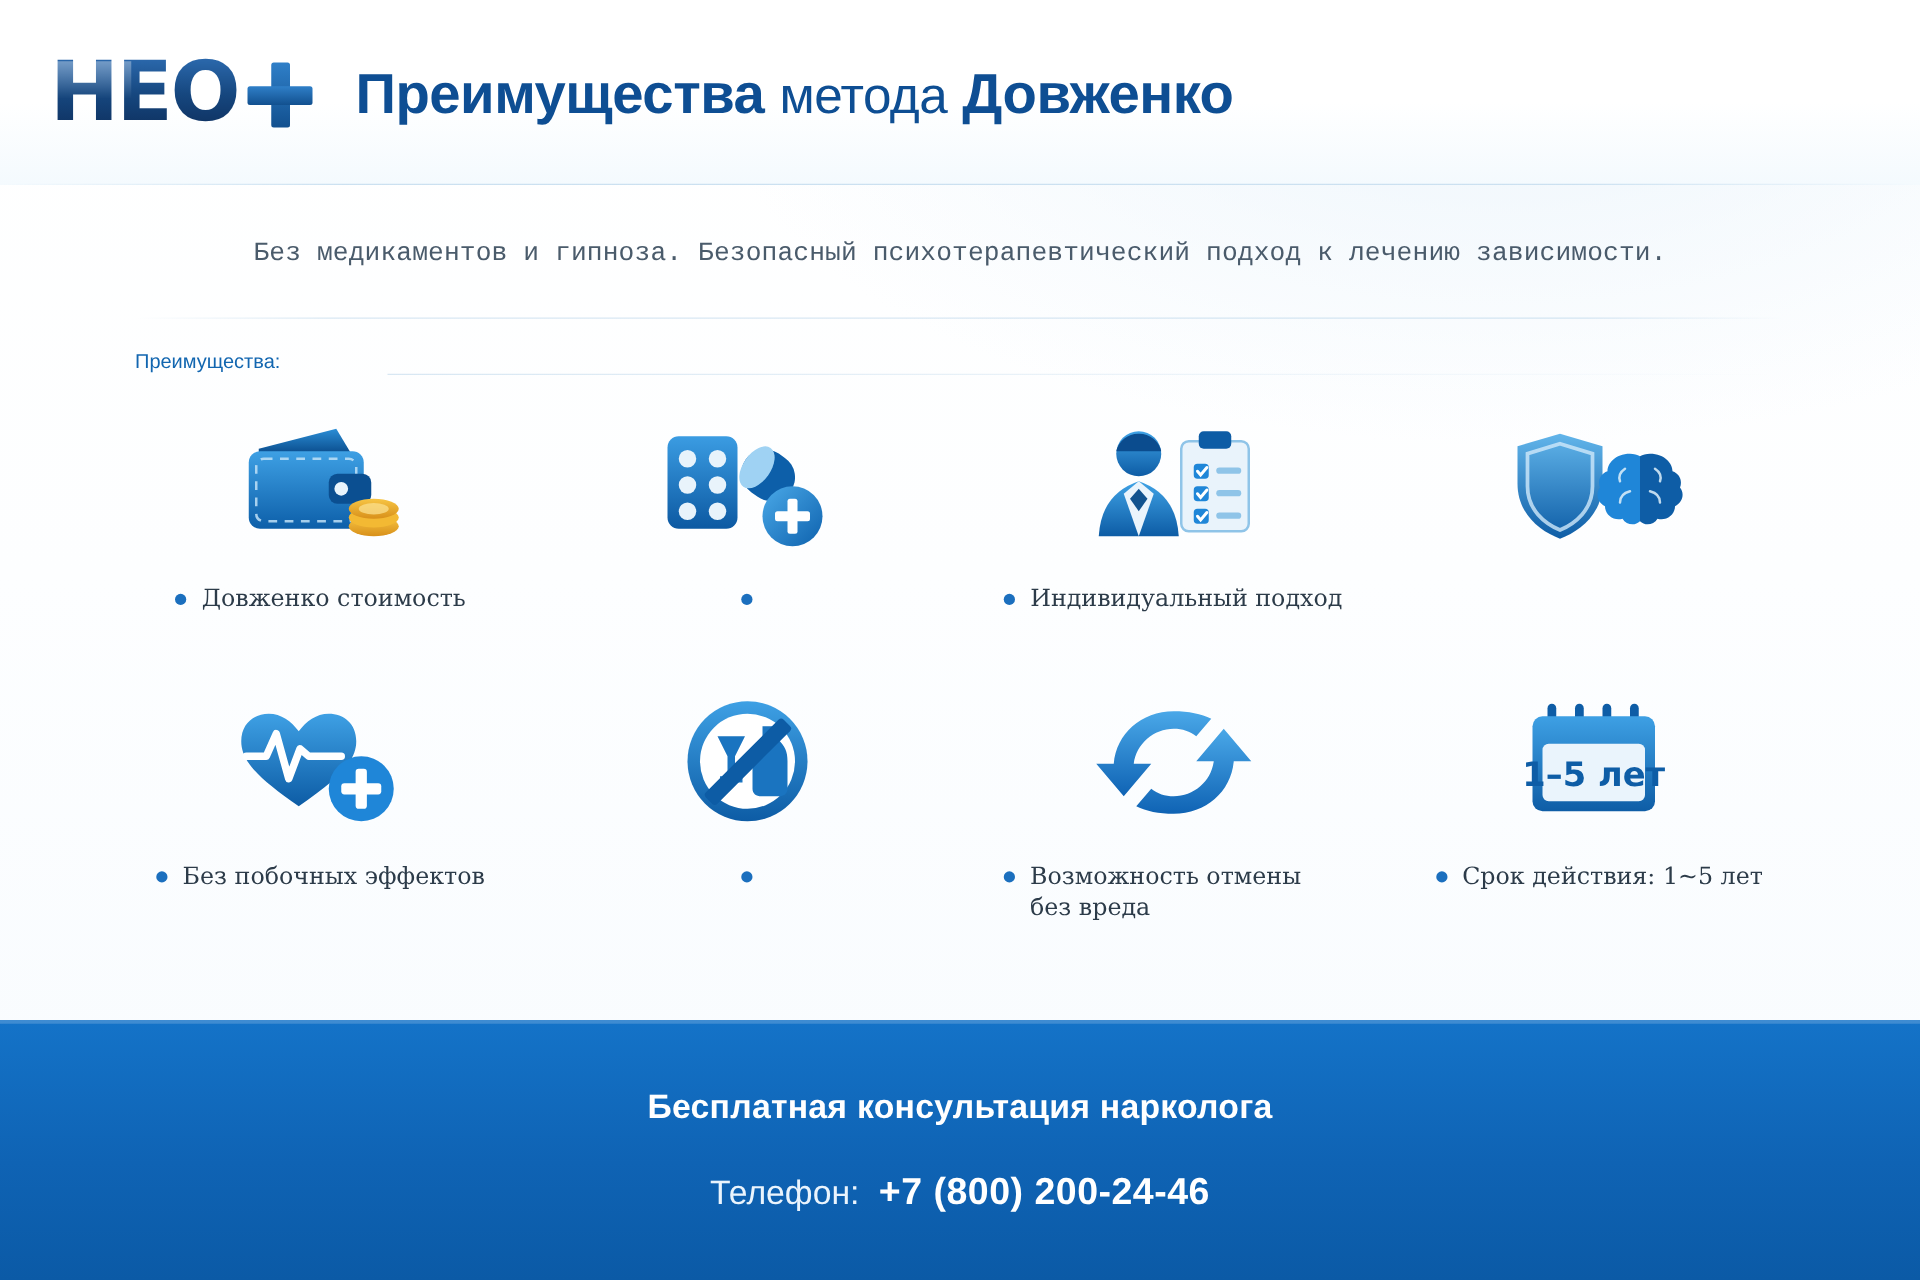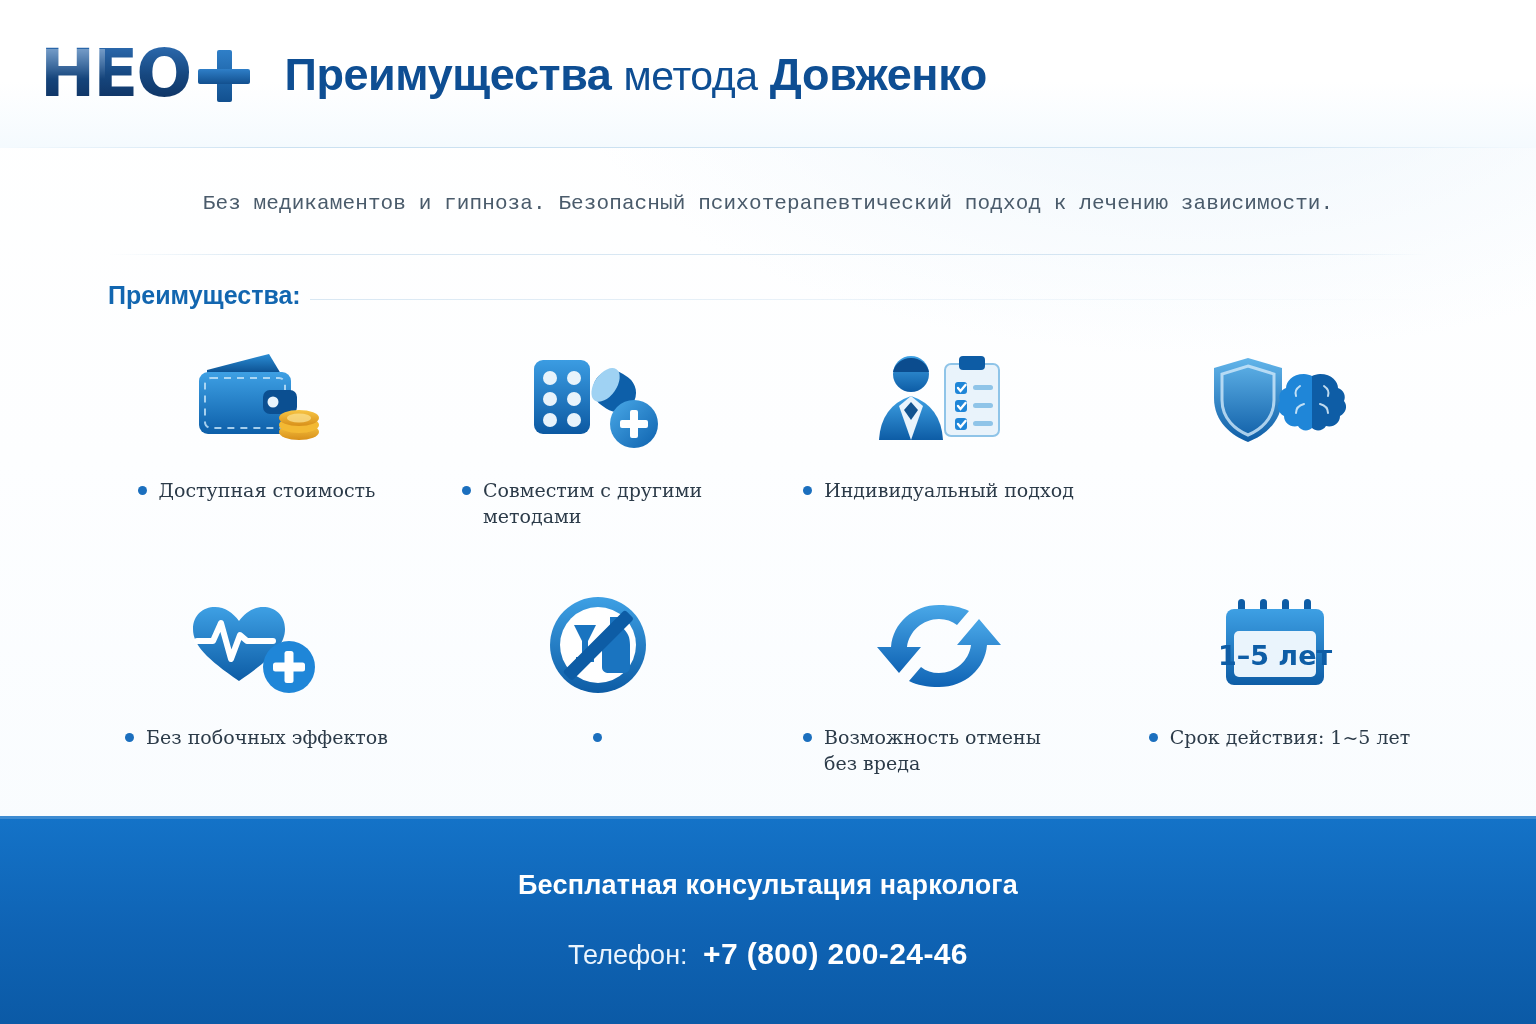--- a/index.html
+++ b/index.html
@@ -84,21 +84,21 @@
     background:linear-gradient(90deg,rgba(18,110,180,0) 0%,rgba(18,110,180,.16) 12%,rgba(18,110,180,.16) 88%,rgba(18,110,180,0) 100%);
   }
 
   
   .section-label-row{
     position:relative;
     padding:26px 0 0 108px;
   }
   .section-label{
     display:inline-block;
-    font-size:25px;font-weight:bold;color:#1266b0;
+    font-size:16px;font-weight:normal;color:#1266b0;
   }
   .section-rule{
     position:absolute;left:310px;right:108px;top:44px;height:1px;
     background:linear-gradient(90deg,rgba(18,110,180,.16),rgba(18,110,180,0));
   }
 
   
   .grid{
     display:grid;
     grid-template-columns:repeat(4,1fr);
@@ -203,21 +203,21 @@
           <rect x="86" y="46" width="34" height="24" rx="7" fill="#0b4f91"></rect>
           <circle cx="96" cy="58" r="5.5" fill="#e9f4fc"></circle>
           <ellipse cx="122" cy="88" rx="20" ry="8" fill="url(#gC)"></ellipse>
           <ellipse cx="122" cy="81" rx="20" ry="8" fill="#f3b933"></ellipse>
           <ellipse cx="122" cy="74" rx="20" ry="8" fill="url(#gC)"></ellipse>
           <ellipse cx="122" cy="74" rx="12" ry="4.6" fill="#fbe08d" opacity=".75"></ellipse>
         </svg>
       </div>
       <div class="cap">
         <span class="dot"></span>
-        <span class="cap-text">Доступная стоимость</span>
+        <span class="cap-text">Довженко стоимость</span>
       </div>
     </div>
 
     <div class="cell">
       <div class="icon-box">
         <svg width="160" height="112" viewBox="0 0 160 112">
           <defs>
             <linearGradient id="gP" x1="0" y1="0" x2="0" y2="1">
               <stop offset="0" stop-color="#3b9ce2"></stop>
                 <stop offset="1" stop-color="#0c59a2"></stop>
@@ -238,21 +238,20 @@
             <rect x="74" y="28" width="44" height="38" rx="19" fill="#0d5fa9"></rect>
             <rect x="74" y="28" width="22" height="38" rx="19" fill="#9fd2f3"></rect>
           </g>
           <circle cx="116" cy="80" r="24" fill="url(#gP2)"></circle>
           <rect x="112" y="66" width="8" height="28" rx="2" fill="#ffffff"></rect>
           <rect x="102" y="76" width="28" height="8" rx="2" fill="#ffffff"></rect>
         </svg>
       </div>
       <div class="cap">
         <span class="dot"></span>
-        <span class="cap-text">Совместим с другими методами</span>
       </div>
     </div>
 
     <div class="cell">
       <div class="icon-box">
         <svg width="160" height="112" viewBox="0 0 160 112">
           <defs>
             <linearGradient id="gD" x1="0" y1="0" x2="0" y2="1">
               <stop offset="0" stop-color="#3fa2e5"></stop>
                 <stop offset="1" stop-color="#0d5ca5"></stop>

